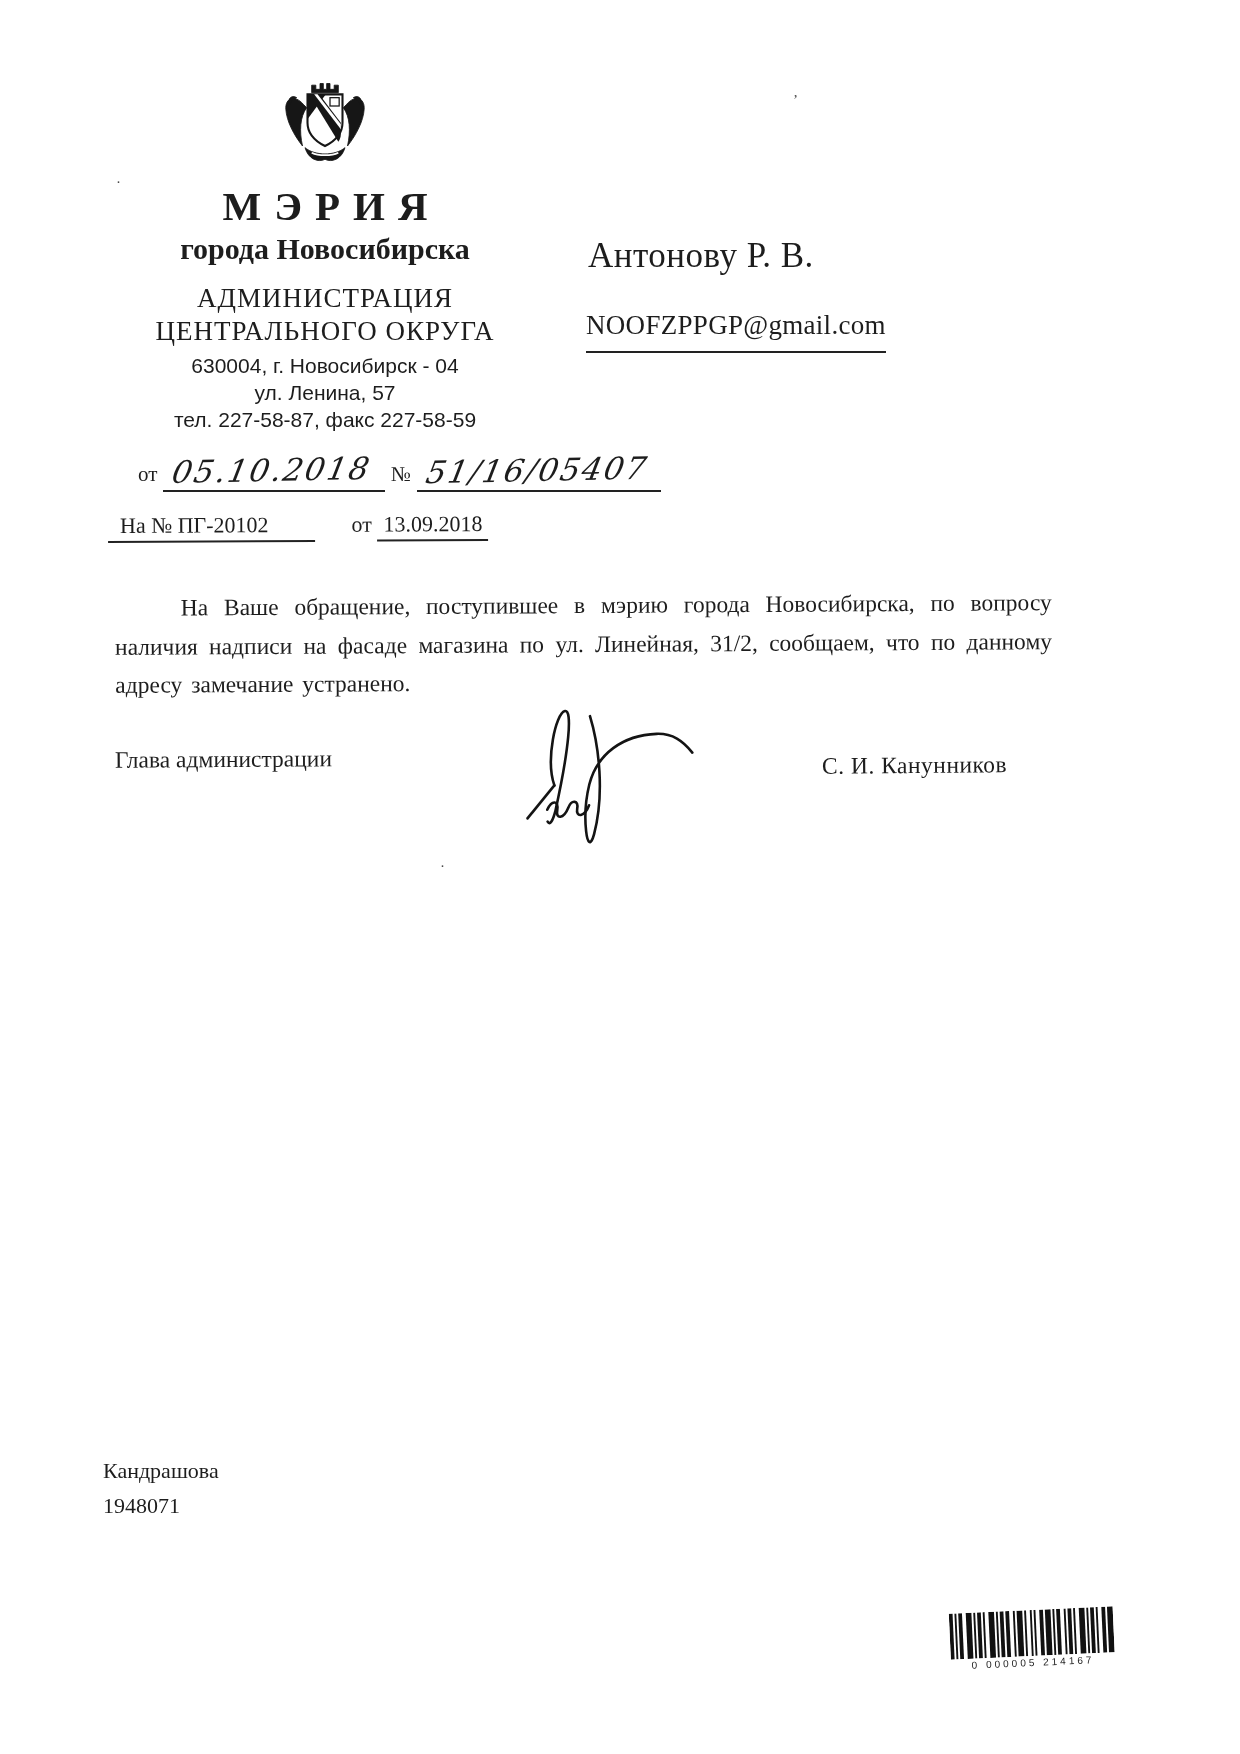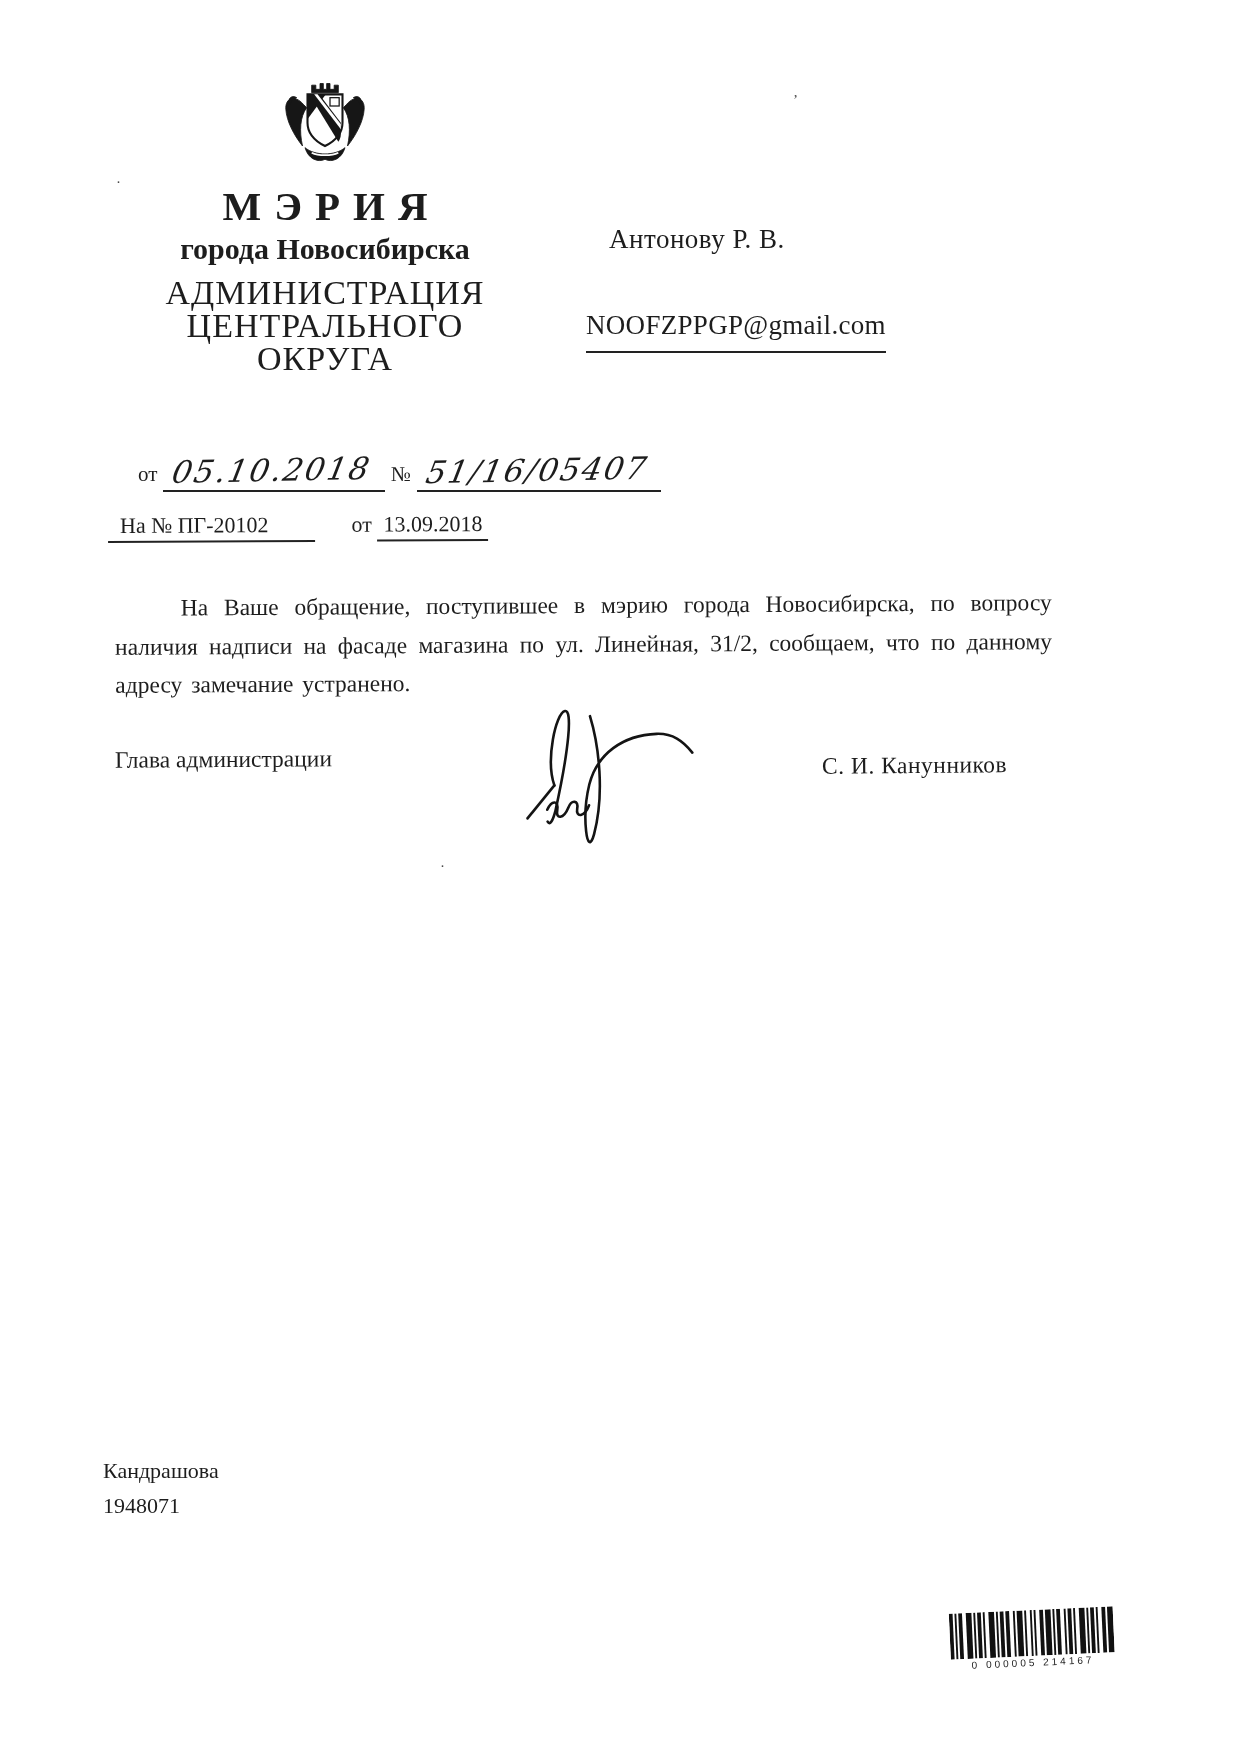--- a/index.html
+++ b/index.html
@@ -16,21 +16,21 @@
   .letterhead{
     position:absolute;left:115px;top:78px;width:420px;
     text-align:center;
   }
   .coa{width:100px;height:96px;display:block;margin:0 auto;}
   .org-title{
     font-size:41px;font-weight:bold;letter-spacing:13px;
     margin-top:8px;text-indent:13px;
   }
   .org-subtitle{font-size:30px;font-weight:bold;margin-top:2px;}
-  .division{font-size:34px;line-height:33px;margin-top:10px;letter-spacing:1px;text-align:center;}
+  .division{font-size:27px;line-height:33px;margin-top:16px;letter-spacing:1px;text-align:center;}
   .districts{font-size:17.5px;line-height:22px;margin-top:7px;letter-spacing:.4px;}
   .addr{
     font-family:"Liberation Sans",sans-serif;
     font-size:21px;line-height:27px;margin-top:4px;
   }
   
   .refline{
     position:absolute;left:138px;top:452px;
     font-size:21px;white-space:nowrap;
   }
@@ -45,22 +45,22 @@
   }
   .refline2{
     position:absolute;left:108px;top:512px;
     font-size:22px;white-space:nowrap;
     transform:rotate(-0.3deg);
   }
   .useg{border-bottom:2px solid #222;padding:0 6px 3px 6px;}
   .useg.wide{padding-right:46px;padding-left:12px;}
   
   .recipient-name{
-    position:absolute;left:588px;top:224px;
-    font-size:27px;letter-spacing:.5px;margin-left:21px;
+    position:absolute;left:588px;top:236px;
+    font-size:35px;letter-spacing:.5px;
   }
   .recipient-email{
     position:absolute;left:586px;top:310px;
     font-size:27px;letter-spacing:.3px;
     border-bottom:2.5px solid #222;padding-bottom:10px;
   }
   
   .body-par{
     position:absolute;left:115px;top:586px;width:937px;
     font-size:23.5px;line-height:38.5px;
@@ -134,20 +134,25 @@
 
     <div class="org-title">МЭРИЯ</div>
     <div class="org-subtitle">города Новосибирска</div>
 
     <div class="division">
       <div>АДМИНИСТРАЦИЯ</div>
       <div>ЦЕНТРАЛЬНОГО ОКРУГА</div>
     </div>
 
 
+    <div class="addr">
+      <div>630004, г. Новосибирск - 04</div>
+      <div>ул. Ленина, 57</div>
+      <div>тел. 227-58-87, факс 227-58-59</div>
+    </div>
   </div>
 
   <div class="refline">
     <span>от</span><span class="uline"><span class="hand">05.10.2018</span></span><span>№</span><span class="uline"><span class="hand">51/16/05407</span></span>
   </div>
 
   <div class="refline2">
     <span class="useg wide">На  №  ПГ-20102</span>
     <span style="display:inline-block;width:26px;"></span>
     <span>от</span>

